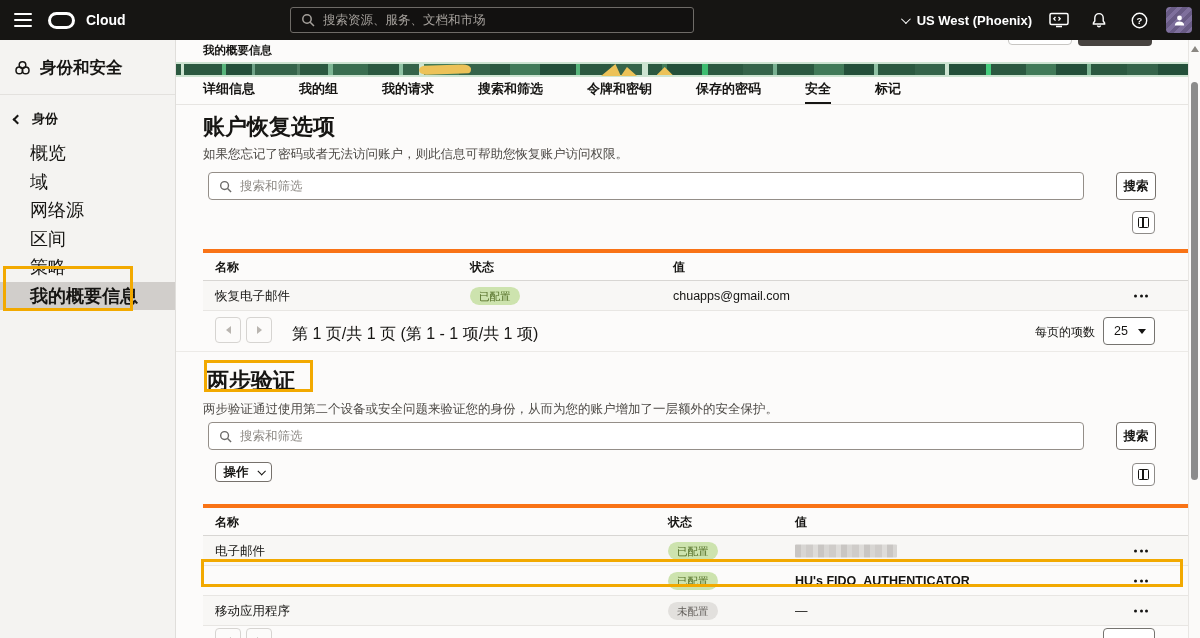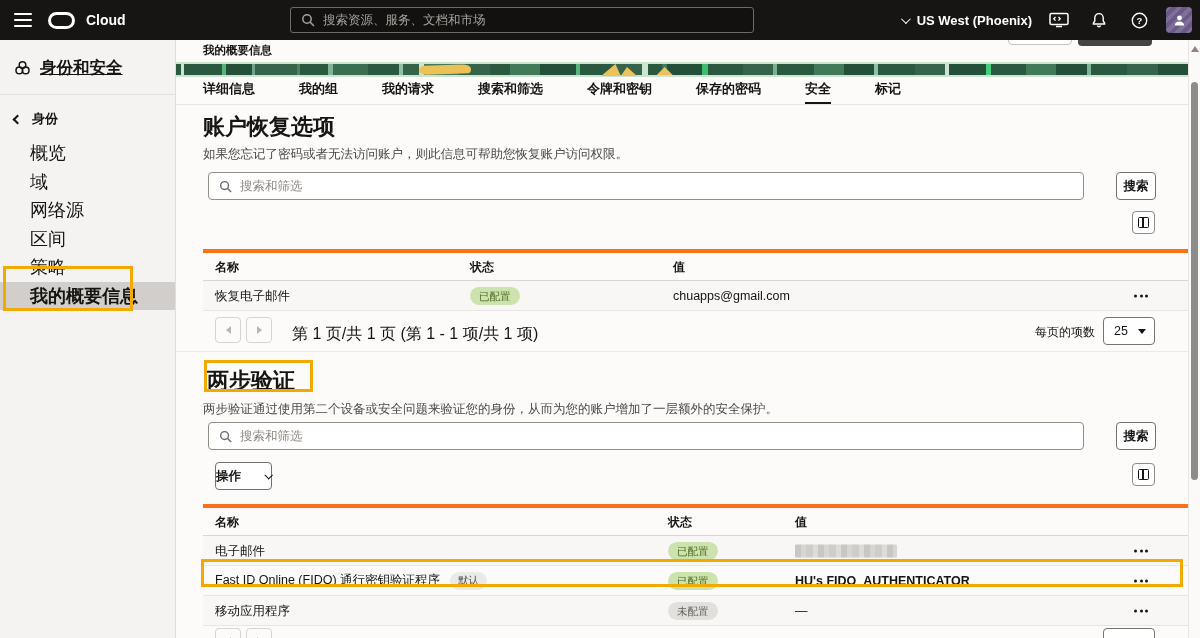--- a/index.html
+++ b/index.html
@@ -5,32 +5,32 @@
   * { margin:0; padding:0; box-sizing:border-box; }
   html,body { width:1200px; height:638px; overflow:hidden; background:#fcfbfa;
     font-family:"Liberation Sans","DejaVu Sans",sans-serif; color:#161513; }
 
   
   .topbar { position:absolute; left:0; top:0; width:1200px; height:40px; background:#161513; z-index:60; }
   .hamb { position:absolute; left:14px; top:13px; width:18px; height:14px; display:flex; flex-direction:column; justify-content:space-between; cursor:pointer; }
   .hamb span { display:block; height:2px; background:#fff; border-radius:1px; }
   .logo-pill { position:absolute; left:48px; top:12px; width:27px; height:17px; border:3px solid #fff; border-radius:9px; }
   .brand { position:absolute; left:86px; top:12px; color:#fff; font-size:14px; font-weight:700; }
-  .topsearch { position:absolute; left:290px; top:7px; width:464px; height:26px; background:#121110; border:1px solid #6e6b67; border-radius:3px; display:flex; align-items:center; gap:8px; padding:0 10px;font-family:Liberation Serif, serif; }
+  .topsearch { position:absolute; left:290px; top:7px; width:404px; height:26px; background:#121110; border:1px solid #6e6b67; border-radius:3px; display:flex; align-items:center; gap:8px; padding:0 10px;font-family:Liberation Serif, serif; }
   .topsearch input { flex:1; background:transparent; border:none; outline:none; color:#e8e6e3; font-size:12.5px; font-family:inherit; }
   .topsearch input::placeholder { color:#a5a19c; }
   .topright { position:absolute; right:8px; top:0; height:40px; display:flex; align-items:center; gap:14px; }
   .region { display:flex; align-items:center; gap:9px; color:#fff; font-size:13px; font-weight:600; cursor:pointer; }
   .chev-down-w { width:7px; height:7px; border-right:1.6px solid #fff; border-bottom:1.6px solid #fff; transform:rotate(45deg) translateY(-2px); }
   .tico { width:26px; height:26px; display:flex; align-items:center; justify-content:center; cursor:pointer; }
   .avatar { width:26px; height:26px; border-radius:4px; background:repeating-linear-gradient(135deg,#7e6f9c 0 4px,#695b85 4px 8px); display:flex; align-items:center; justify-content:center; cursor:pointer; }
 
   
   .sidebar { position:absolute; left:0; top:40px; width:176px; height:598px; background:#f4f3f1; border-right:1px solid #e0dedb; z-index:5; }
-  .sb-title { display:flex; align-items:center; gap:9px; padding:17px 14px 15px; border-bottom:1px solid #e3e1de; font-size:16.5px; font-weight:700;text-decoration:underline; }
+  .sb-title { display:flex; align-items:center; gap:9px; padding:17px 14px 15px; border-bottom:1px solid #e3e1de; font-size:16.5px; font-weight:700; }
   .sb-back { display:flex; align-items:center; gap:11px; padding:15px 14px 11px; font-size:13px; font-weight:700; cursor:pointer; }
   .chev-left { width:7px; height:7px; border-left:2px solid #161513; border-bottom:2px solid #161513; transform:rotate(45deg); }
   .sb-item { height:28.5px; display:flex; align-items:center; padding-left:30px; font-size:18px; cursor:pointer; }
   .sb-item.selected { background:#d1cecb; font-weight:700; }
   .sb-annotation { position:absolute; left:3px; top:226px; width:130px; height:45px; border:3px solid #F2A900; pointer-events:none; }
 
   
   .main { position:absolute; left:176px; top:40px; width:1012px; height:598px; background:#fcfbfa; overflow:visible; }
   .breadcrumb { position:absolute; left:27px; top:3px; font-size:11.5px; font-weight:700; cursor:pointer; }
   .partial-white-btn { position:absolute; left:832px; top:-12px; width:64px; height:17px; background:#fff; border:1px solid #c8c6c3; border-radius:4px; }
@@ -59,21 +59,21 @@
   .h1 { position:absolute; left:27px; font-size:22px; font-weight:700; }
   .desc { position:absolute; left:27px; font-size:12.5px; color:#4c4945; }
 
   .filterbox { position:absolute; left:32px; width:876px; height:28px; background:#fff; border:1px solid #948e88; border-radius:4px; display:flex; align-items:center; gap:8px; padding:0 10px; }
   .filterbox input { flex:1; border:none; outline:none; font-size:12.5px; font-family:inherit; color:#a21caf; background:transparent; }
   .filterbox input::placeholder { color:#8d8984; }
   .btn { background:#fff; border:1px solid #76716c; border-radius:4px; font-size:12.5px; font-weight:700; color:#161513; display:flex; align-items:center; justify-content:center; cursor:pointer; font-family:inherit; }
   .search-btn { position:absolute; left:940px; width:40px; height:28px; }
   .col-btn { position:absolute; left:956px; width:23px; height:23px; border:1px solid #8e8b88; border-radius:4px; background:#fff; display:flex; align-items:center; justify-content:center; cursor:pointer; }
   .col-glyph { width:11px; height:11px; border:1.3px solid #161513; border-radius:1.5px; background:linear-gradient(90deg,transparent 0 38%,#161513 38% 50%,transparent 50%); }
-  .actions-btn { position:absolute; left:39px; width:57px; height:28px; gap:9px;justify-content:space-between; }
+  .actions-btn { position:absolute; left:39px; width:57px; height:20px; gap:9px; }
   .chev-down-d { width:6px; height:6px; border-right:1.6px solid #161513; border-bottom:1.6px solid #161513; transform:rotate(45deg) translateY(-1px); }
 
   .tbl { position:absolute; left:27px; width:985px; border-top:4px solid #f97316; }
   .thead { height:28px; border-bottom:1px solid #d8d6d3; position:relative; font-size:12px; font-weight:700; }
   .trow { height:30px; border-bottom:1px solid #e8e6e3; position:relative; font-size:12.5px; }
   .trow.tint { background:#f8f7f5; }
   .cell { position:absolute; top:50%; transform:translateY(-50%); white-space:nowrap; }
   .kebab { position:absolute; right:36px; top:50%; transform:translateY(-50%); display:flex; gap:2.5px; cursor:pointer; padding:4px; }
   .kebab i { width:3px; height:3px; border-radius:50%; background:#161513; }
   .badge { display:inline-block; padding:2px 9px; border-radius:10px; font-size:10.5px; line-height:1.35; }
@@ -281,23 +281,20 @@
       <span class="cell" style="left:12px;">电子邮件</span>
       <span class="cell" style="left:465px;"><span class="badge green">已配置</span></span>
       <span class="redacted"></span>
       <span class="kebab">
           <i></i>
           <i></i>
           <i></i>
         </span>
     </div>
     <div class="trow">
-      <span class="cell" style="left:12px;">
-        <span>Fast ID Online (FIDO) 通行密钥验证程序</span><span class="chip-default">默认</span>
-      </span>
       <span class="cell" style="left:465px;"><span class="badge green">已配置</span></span>
       <span class="cell value-strong" style="left:592px;">HU's FIDO_AUTHENTICATOR</span>
       <span class="kebab">
           <i></i>
           <i></i>
           <i></i>
         </span>
     </div>
     <div class="trow tint">
       <span class="cell" style="left:12px;">移动应用程序</span>

